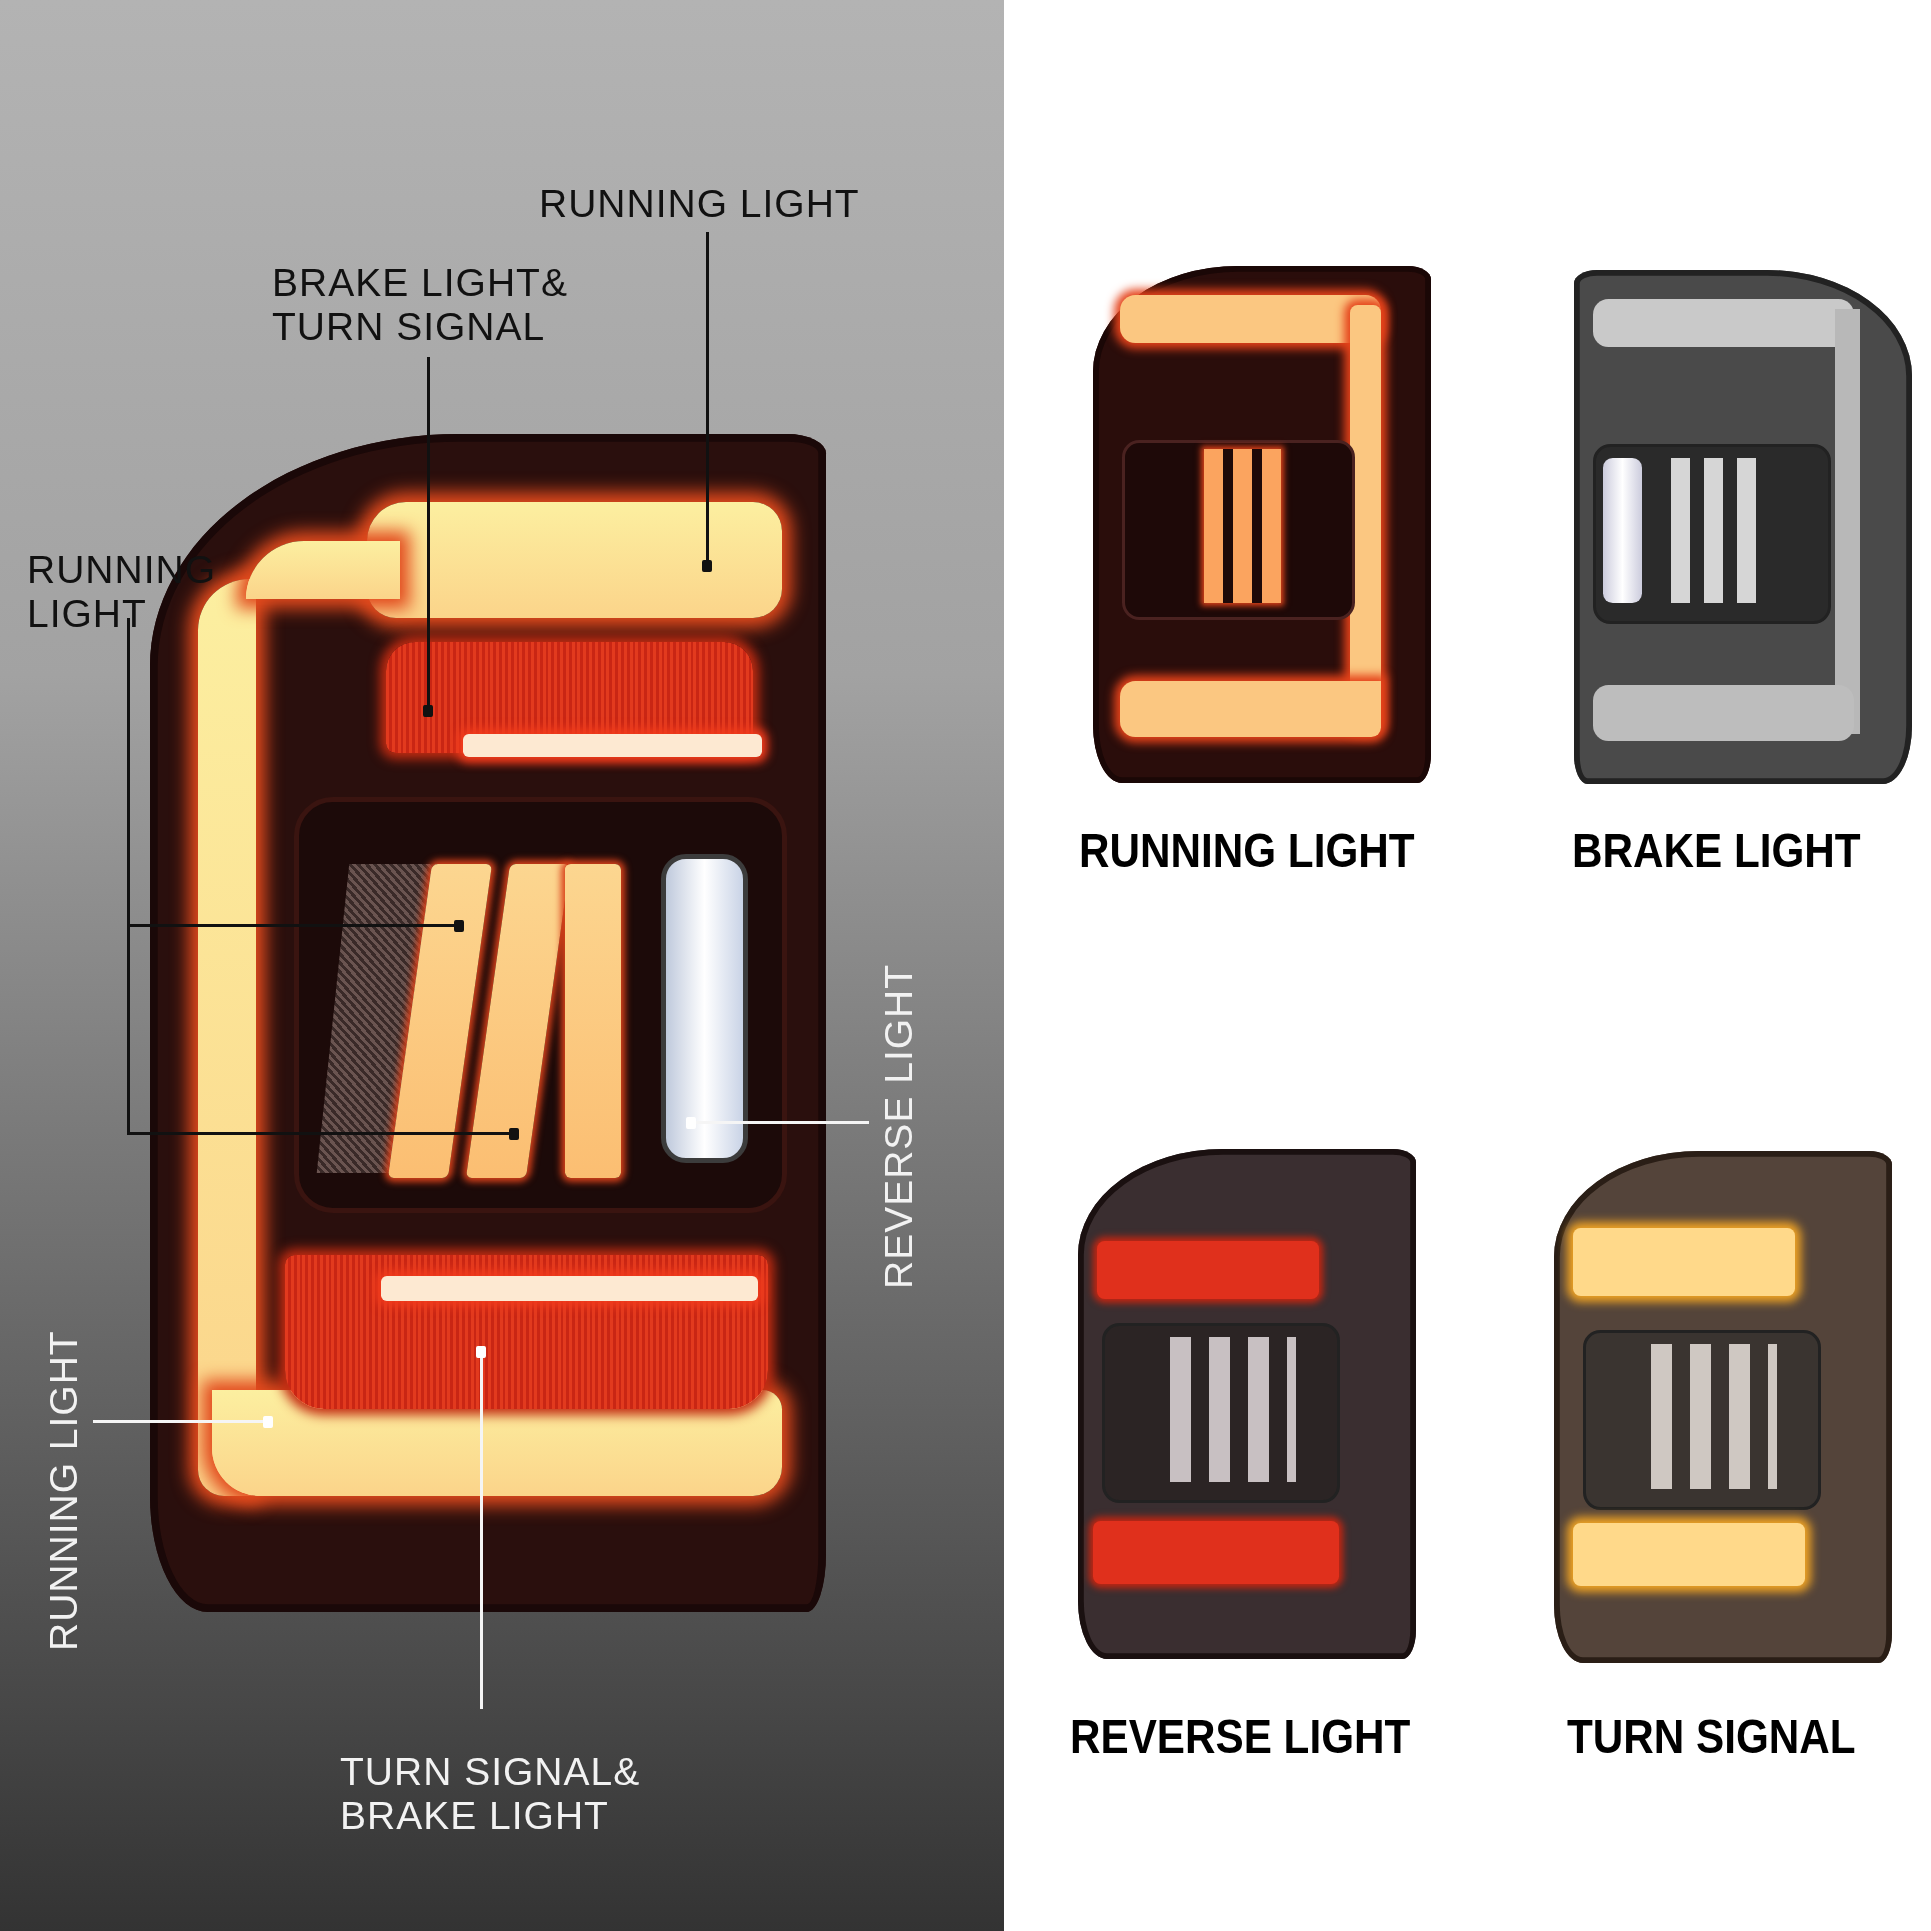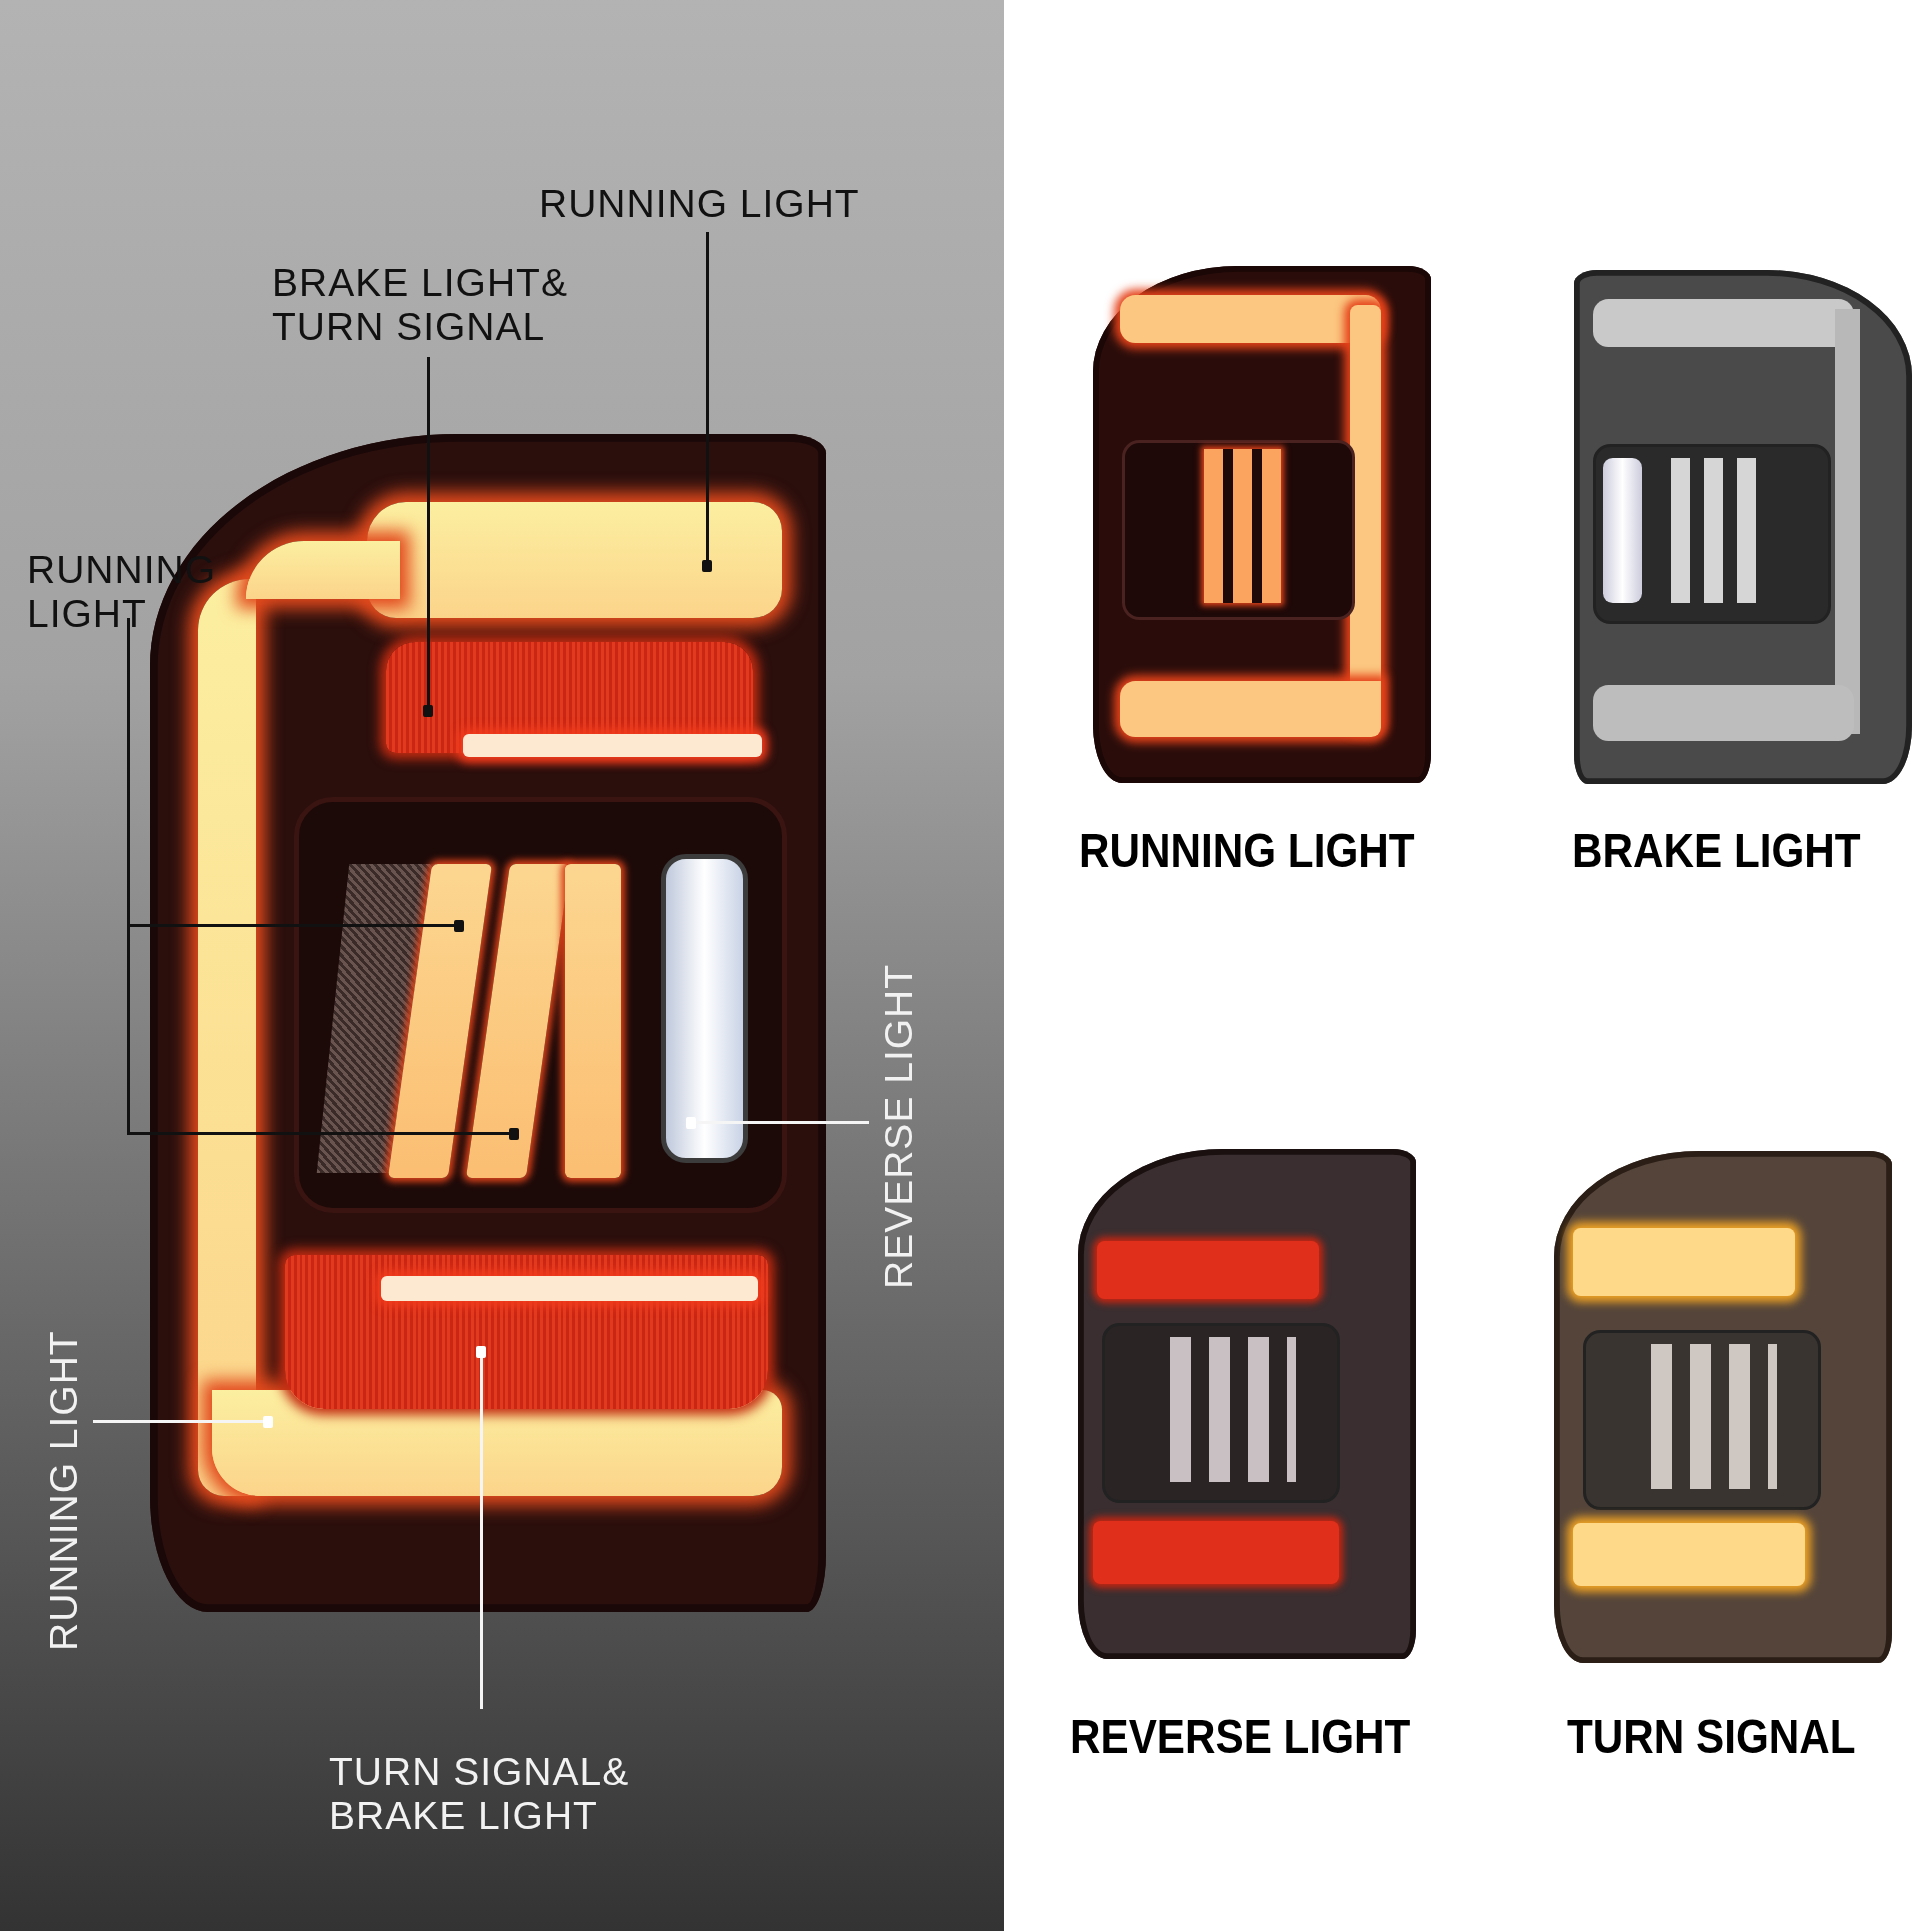--- a/index.html
+++ b/index.html
@@ -78,21 +78,21 @@
   <div class="lbl light vert" style="left:877px;top:1289px;">REVERSE LIGHT</div>
   <div class="line white" style="left:690px;top:1121px;width:179px;height:2.9px;"></div>
   <div class="dot white" style="left:686px;top:1117px;"></div>
 
   <div class="lbl light vert" style="left:42px;top:1651px;">RUNNING LIGHT</div>
   <div class="line white" style="left:93px;top:1420px;width:174px;height:2.9px;"></div>
   <div class="dot white" style="left:263px;top:1416px;"></div>
 
   <div class="line white" style="left:480px;top:1347px;width:2.9px;height:362px;"></div>
   <div class="dot white" style="left:476px;top:1346px;"></div>
-  <div class="lbl light" style="left:329px;top:1750px;">TURN SIGNAL&amp;
+  <div class="lbl light" style="left:340px;top:1750px;">TURN SIGNAL&amp;
 BRAKE LIGHT</div>
 </div>
 
 <div class="thumb" style="left:1093px;top:266px;height:517px;background:#2a0d0b;box-shadow:inset 0 0 0 5.8px #1a0706;">
   <div class="t-part" style="left:27px;top:29px;width:261px;height:48px;background:#fbc781;box-shadow:0 0 9.7px 5.8px #e5421a;border-radius:15.4px;"></div>
   <div class="t-part" style="left:257px;top:39px;width:31px;height:425px;background:#fbc781;box-shadow:0 0 9.7px 5.8px #e5421a;border-radius:7.7px;"></div>
   <div class="t-part" style="left:27px;top:415px;width:261px;height:56px;background:#fbc781;box-shadow:0 0 9.7px 5.8px #e5421a;border-radius:15.4px 0 9.7px 15.4px;"></div>
   <div class="t-part" style="left:29px;top:174px;width:227px;height:174px;border:3.9px solid #4a2220;border-radius:17.4px;background:#1e0908;"></div>
   <div class="t-part" style="left:111px;top:183px;width:77px;height:154px;background:repeating-linear-gradient(90deg,#fba45f 0 19.3px,#1e0908 19.3px 29px);box-shadow:0 0 5.8px 2.9px #d9411a;"></div>
 </div>

